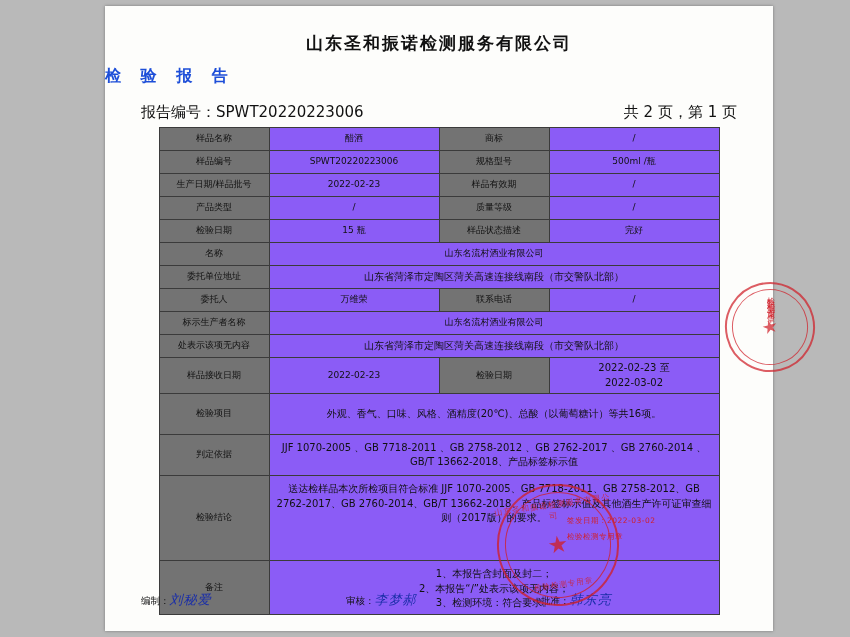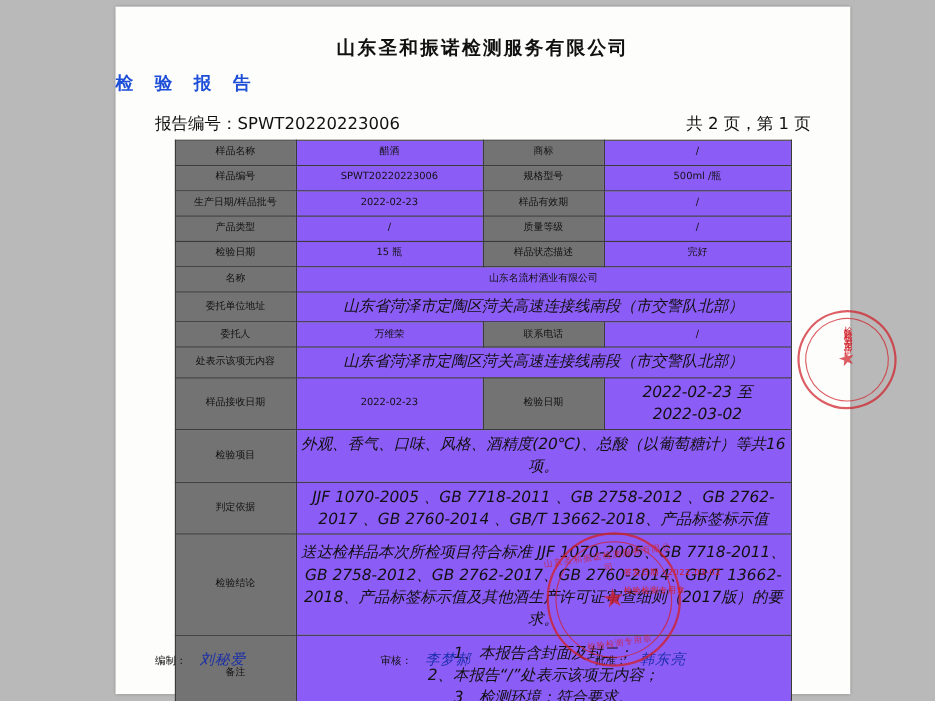--- a/index.html
+++ b/index.html
@@ -61,38 +61,38 @@
     border:1px solid #3b3b3b;
     text-align:center;
     vertical-align:middle;
     padding:3px 4px;
     line-height:1.45;
     height:16px;
   }
   td.lbl{background:#737373;white-space:nowrap;}
   td.val{background:#8b5cf6;}
   td.left{text-align:left;padding-left:8px;}
-  .small{font-size:14px;font-style:italic;}
+  .small{font-size:10px;}
 
   .sign{
     position:absolute;
     left:36px;right:36px;bottom:36px;
     height:34px;
     font-size:9.5px;
     color:#111;
   }
   .sign .cell{position:absolute;top:4px;white-space:nowrap;}
   .sign .c1{left:0;}
   .sign .c2{left:205px;text-align:center;}
   .sign .c3{left:400px;text-align:right;}
   .hand{
     font-family:Liberation Mono, monospace;
     color:#1a2ea8;
     font-size:13px;
-    margin-left:12px;
+    margin-left:0;
     font-style:italic;
     letter-spacing:1px;
   }
   
   .stamp{
     position:absolute;
     border:2.4px solid #d0202a;
     border-radius:50%;
     color:#d0202a;
     opacity:.78;
@@ -201,20 +201,24 @@
         </tr>
         <tr>
           <td class="lbl">委托单位地址</td>
           <td class="val small" colspan="3">山东省菏泽市定陶区菏关高速连接线南段（市交警队北部）</td>
         </tr>
         <tr>
           <td class="lbl">委托人</td>
           <td class="val">万维荣</td>
           <td class="lbl">联系电话</td>
           <td class="val">/</td>
+        </tr>
+        <tr>
+          <td class="lbl">标示生产者名称</td>
+          <td class="val" colspan="3">山东名流村酒业有限公司</td>
         </tr>
         <tr>
           <td class="lbl">处表示该项无内容</td>
           <td class="val small" colspan="3">山东省菏泽市定陶区菏关高速连接线南段（市交警队北部）</td>
         </tr>
 
         <tr>
           <td class="lbl">样品接收日期</td>
           <td class="val">2022-02-23</td>
           <td class="lbl">检验日期</td>

